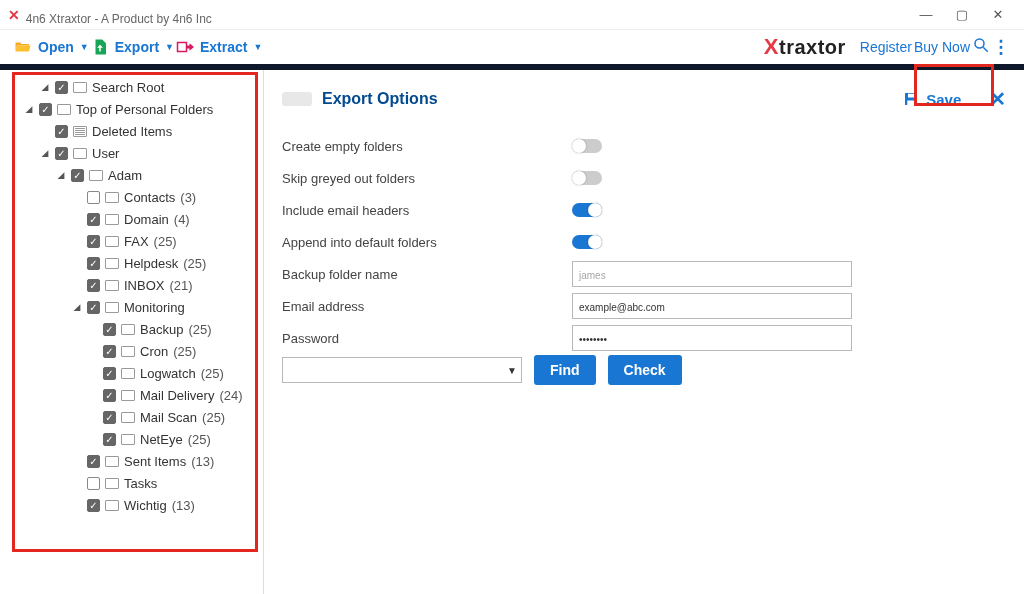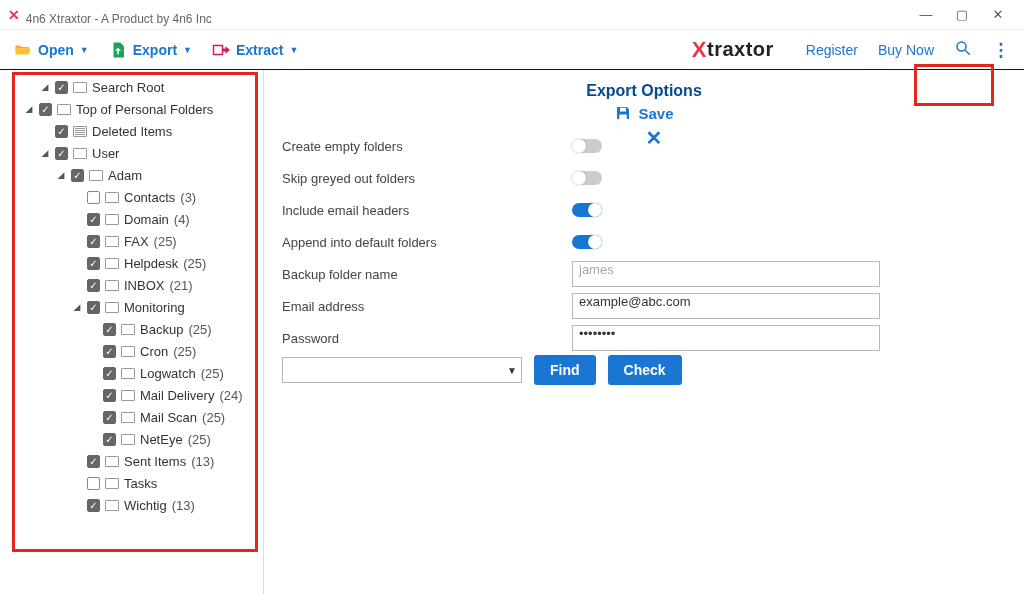--- a/index.html
+++ b/index.html
@@ -1,21 +1,21 @@
 <!DOCTYPE html>
 <html><head>
 <meta charset="utf-8">
 <style>
 * { margin:0; padding:0; box-sizing:border-box; font-family:"Segoe UI",Arial,sans-serif; }
 body { background:#fff; width:1024px; height:594px; overflow:hidden; font-size:13px; color:#333; }
 .titlebar { height:30px; display:flex; align-items:center; padding:0 8px; border-bottom:1px solid #eee; }
 .titlebar .logo-x { color:#e63946; font-weight:bold; font-size:14px; margin-right:6px; }
 .titlebar .title { flex:1; color:#666; font-size:12px;margin-top:8px; }
 .titlebar .wc { width:36px; text-align:center; color:#555; font-size:13px; cursor:default; }
-.toolbar { height:40px; display:flex; align-items:center; padding:0 14px; border-bottom:1px solid #0f172a; gap:20px; }
+.toolbar { height:40px; display:flex; align-items:center; padding:0 14px; border-bottom:6px solid #0f172a; gap:2px; }
 .tbtn { display:flex; align-items:center; gap:6px; color:#1976d2; font-weight:600; font-size:14px; cursor:pointer; }
 .tbtn .caret { font-size:9px; color:#1976d2; }
 .spacer { flex:1; }
 .brand { display:flex; align-items:center; font-size:20px; font-weight:600; letter-spacing:0.5px; margin-right:12px; }
 .brand .bx { color:#e63946; font-weight:900; font-size:22px; }
 .brand .bt { color:#222; }
 .link { color:#1976d2; font-weight:400; font-size:14px; cursor:pointer; }
 .searchicon { color:#1976d2; font-size:16px; cursor:pointer; }
 .kebab { color:#1976d2; font-size:18px; font-weight:bold; cursor:pointer; }
 .main { display:flex; height:calc(100% - 70px); }
@@ -25,32 +25,32 @@
 .hl-save { position:absolute; top:-6px; right:30px; width:80px; height:42px; border:3px solid #e3271e; pointer-events:none; z-index:5; }
 .node { display:flex; align-items:center; height:22px; gap:5px; white-space:nowrap; cursor:pointer; }
 .exp { width:10px; text-align:center; color:#555; font-size:9px; display:inline-block; }
 .cb { width:13px; height:13px; border:1px solid #888; border-radius:2px; display:inline-flex; align-items:center; justify-content:center; font-size:10px; color:#fff; background:#fff; flex-shrink:0; }
 .cb.on { background:#666; border-color:#666; }
 .fico { width:14px; height:11px; border:1px solid #999; border-radius:1px; display:inline-block; flex-shrink:0; position:relative; }
 .fico.trash::before { content:""; position:absolute; inset:1px; background:linear-gradient(#999 50%,transparent 50%); background-size:100% 2px; }
 .lbl { color:#333; }
 .cnt { color:#555; }
 .content { flex:1; position:relative; padding:12px 18px 0 18px; }
-.panel-head { display:flex; align-items:center; height:34px; margin-bottom:14px;flex-direction:column; }
+.panel-head { display:flex; align-items:center; height:34px; margin-bottom:14px; }
 .phbar { width:30px; height:14px; background:#e8e8e8; border-radius:3px; margin-right:10px; }
 .phtitle { flex:1; color:#044a8f; font-size:16px; font-weight:600; }
 .savebtn { display:flex; align-items:center; gap:6px; color:#1976d2; font-weight:600; font-size:15px; cursor:pointer; padding:4px 8px; }
 .closebtn { color:#1976d2; font-size:20px; font-weight:bold; margin-left:20px; cursor:pointer; }
 .row { display:flex; align-items:center; height:32px; }
 .rlabel { width:290px; color:#444; font-size:13px; }
 .toggle { width:30px; height:14px; background:#ccc; border-radius:8px; position:relative; cursor:pointer; }
 .toggle::after { content:""; position:absolute; width:14px; height:14px; background:#fff; border-radius:50%; top:0; left:0; box-shadow:0 0 2px rgba(0,0,0,.3); }
 .toggle.on { background:#1976d2; }
 .toggle.on::after { left:16px; background:#fff; }
-.txt { width:308px; height:26px; border:1px solid #b8b8b8; padding:0 6px; font-size:13px; color:#333; background:#fff; }
+.txt { width:280px; height:26px; border:1px solid #b8b8b8; padding:8px 6px; font-size:10px; color:#333; background:#fff; }
 .txt.ph { color:#a7a7a7; }
 .txt.focus { border:1px solid #1976d2; outline:1px solid #cfe3fb; }
 .combo { width:240px; height:26px; border:1px solid #b8b8b8; display:flex; align-items:center; padding:0 4px; }
 .combo .dd { margin-left:auto; font-size:10px; color:#333; }
 .bluebtn { background:#1976d2; color:#fff; border:none; border-radius:3px; height:30px; padding:0 16px; font-size:14px; font-weight:600; cursor:pointer; margin-left:12px; }
 svg.ic { width:18px; height:18px; flex-shrink:0; }
 </style>
 </head>
 <body>
 

